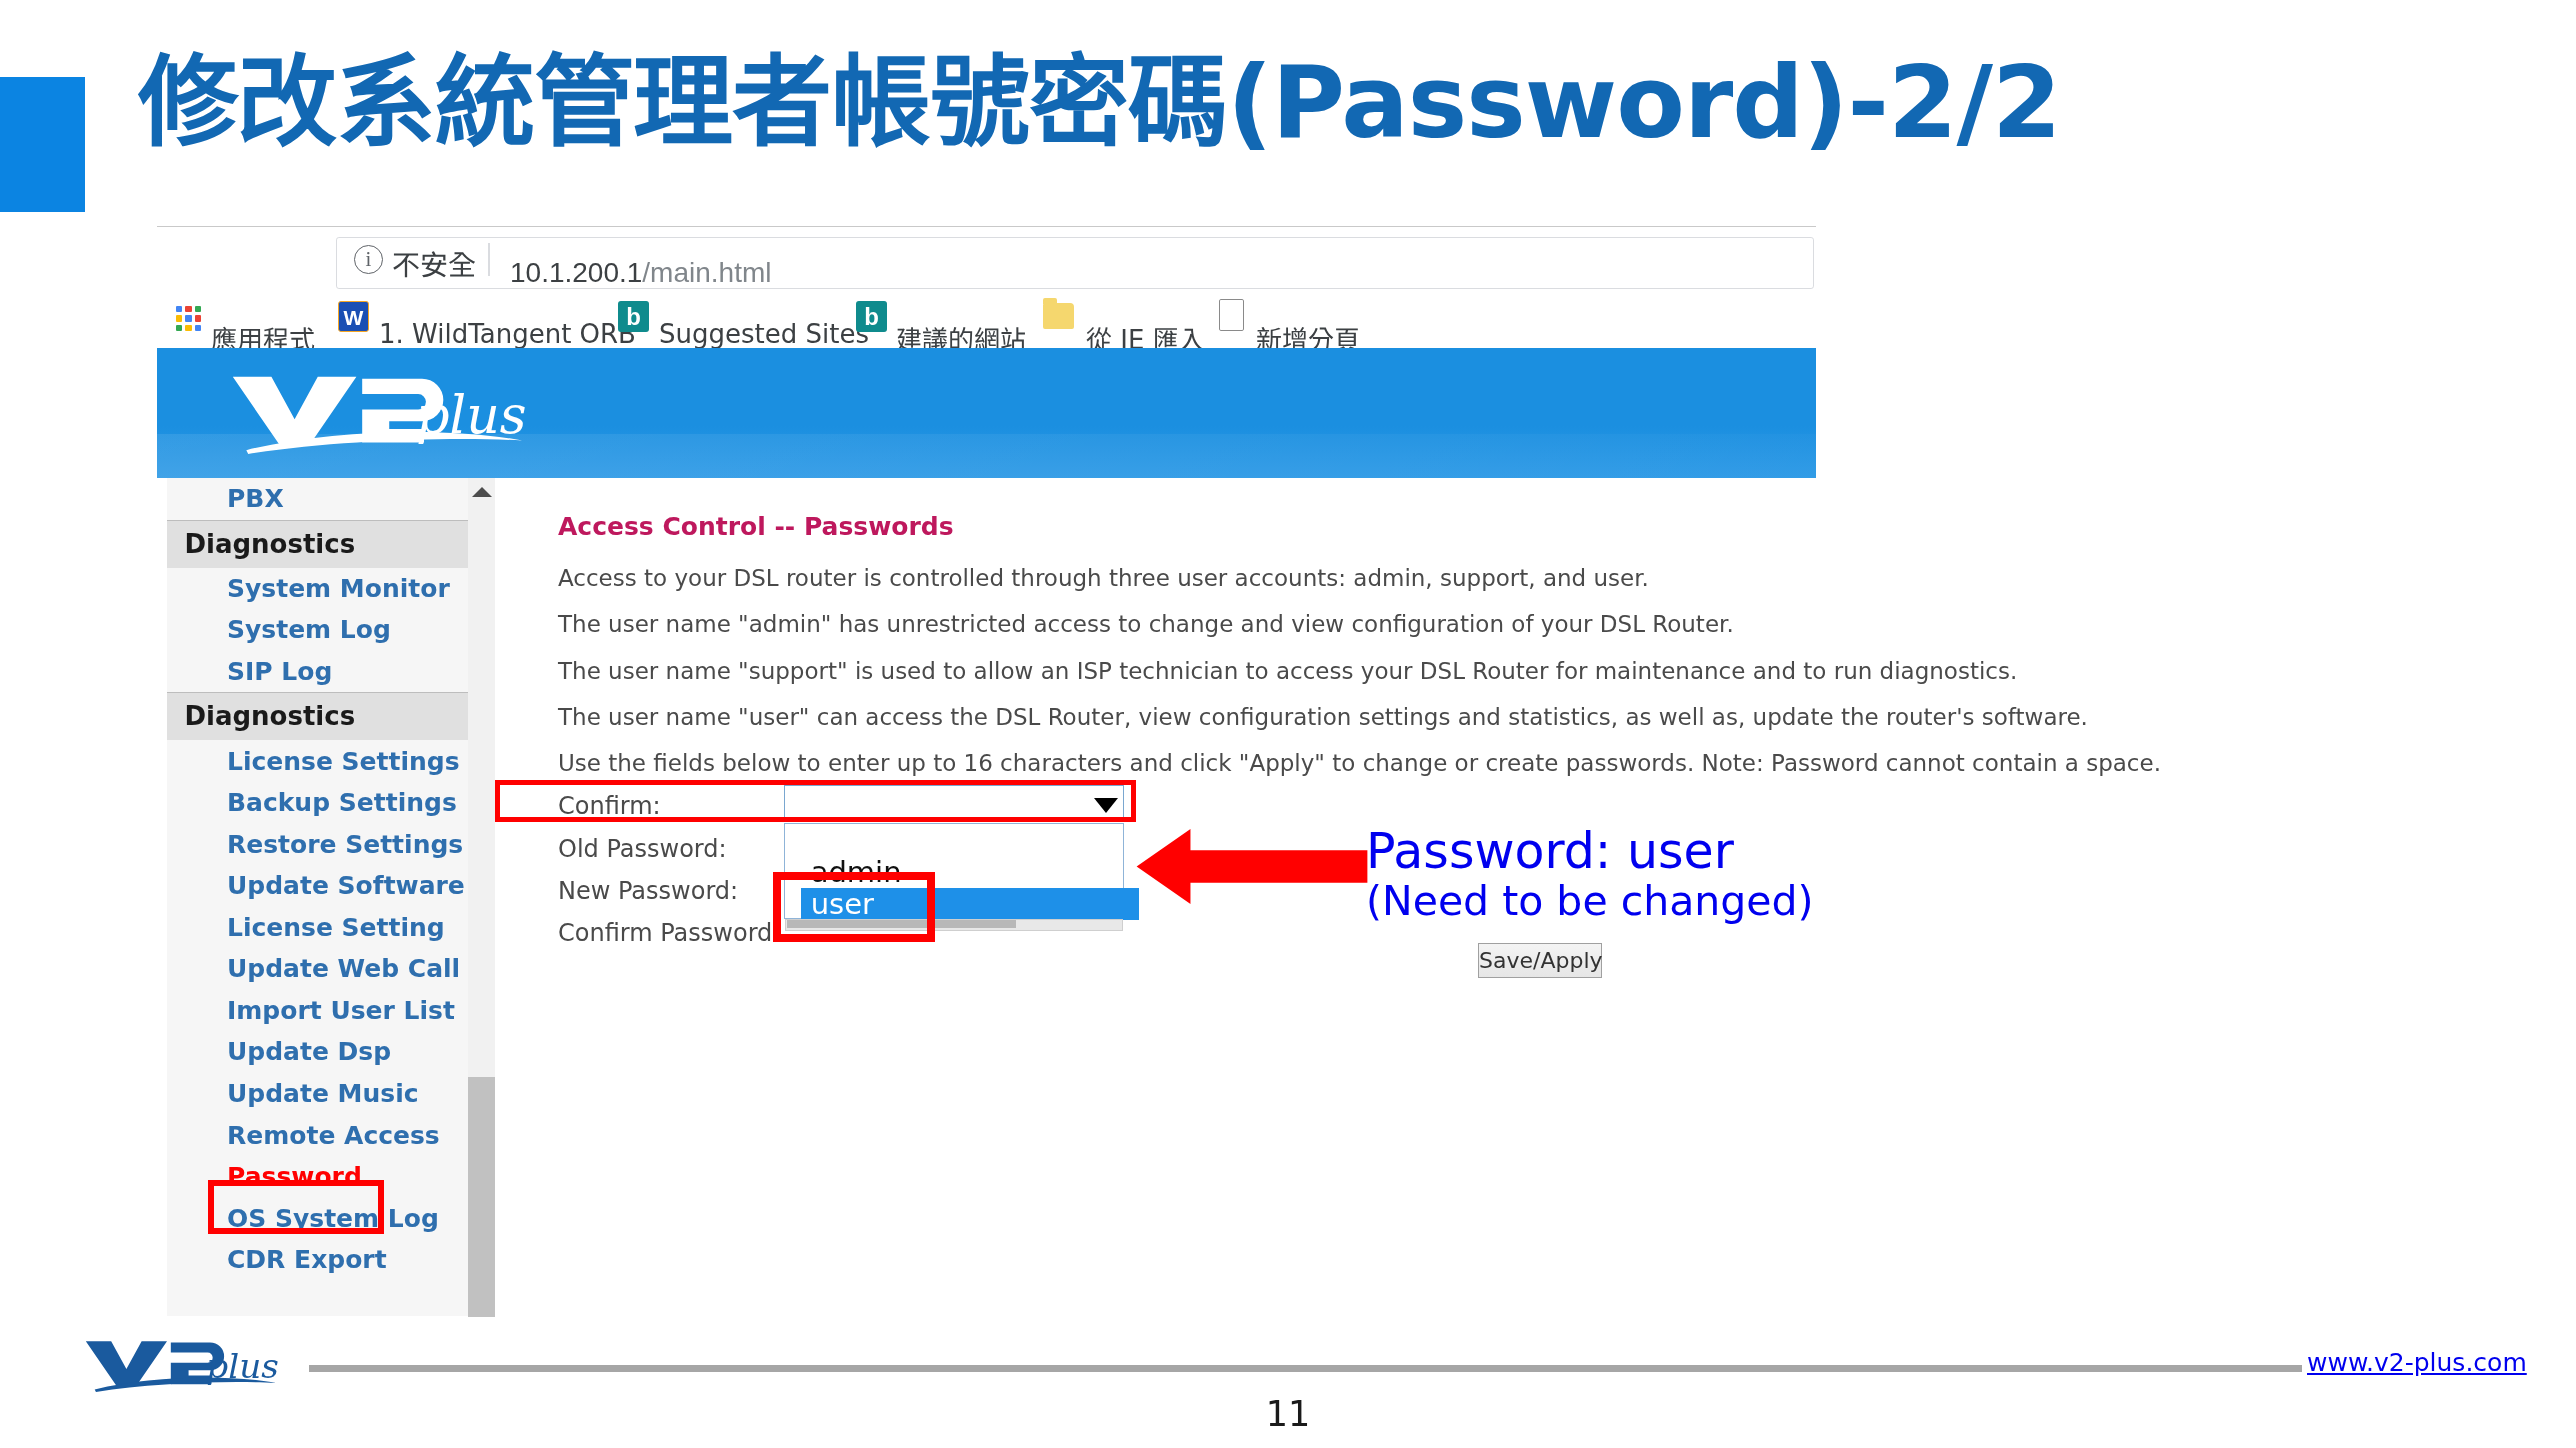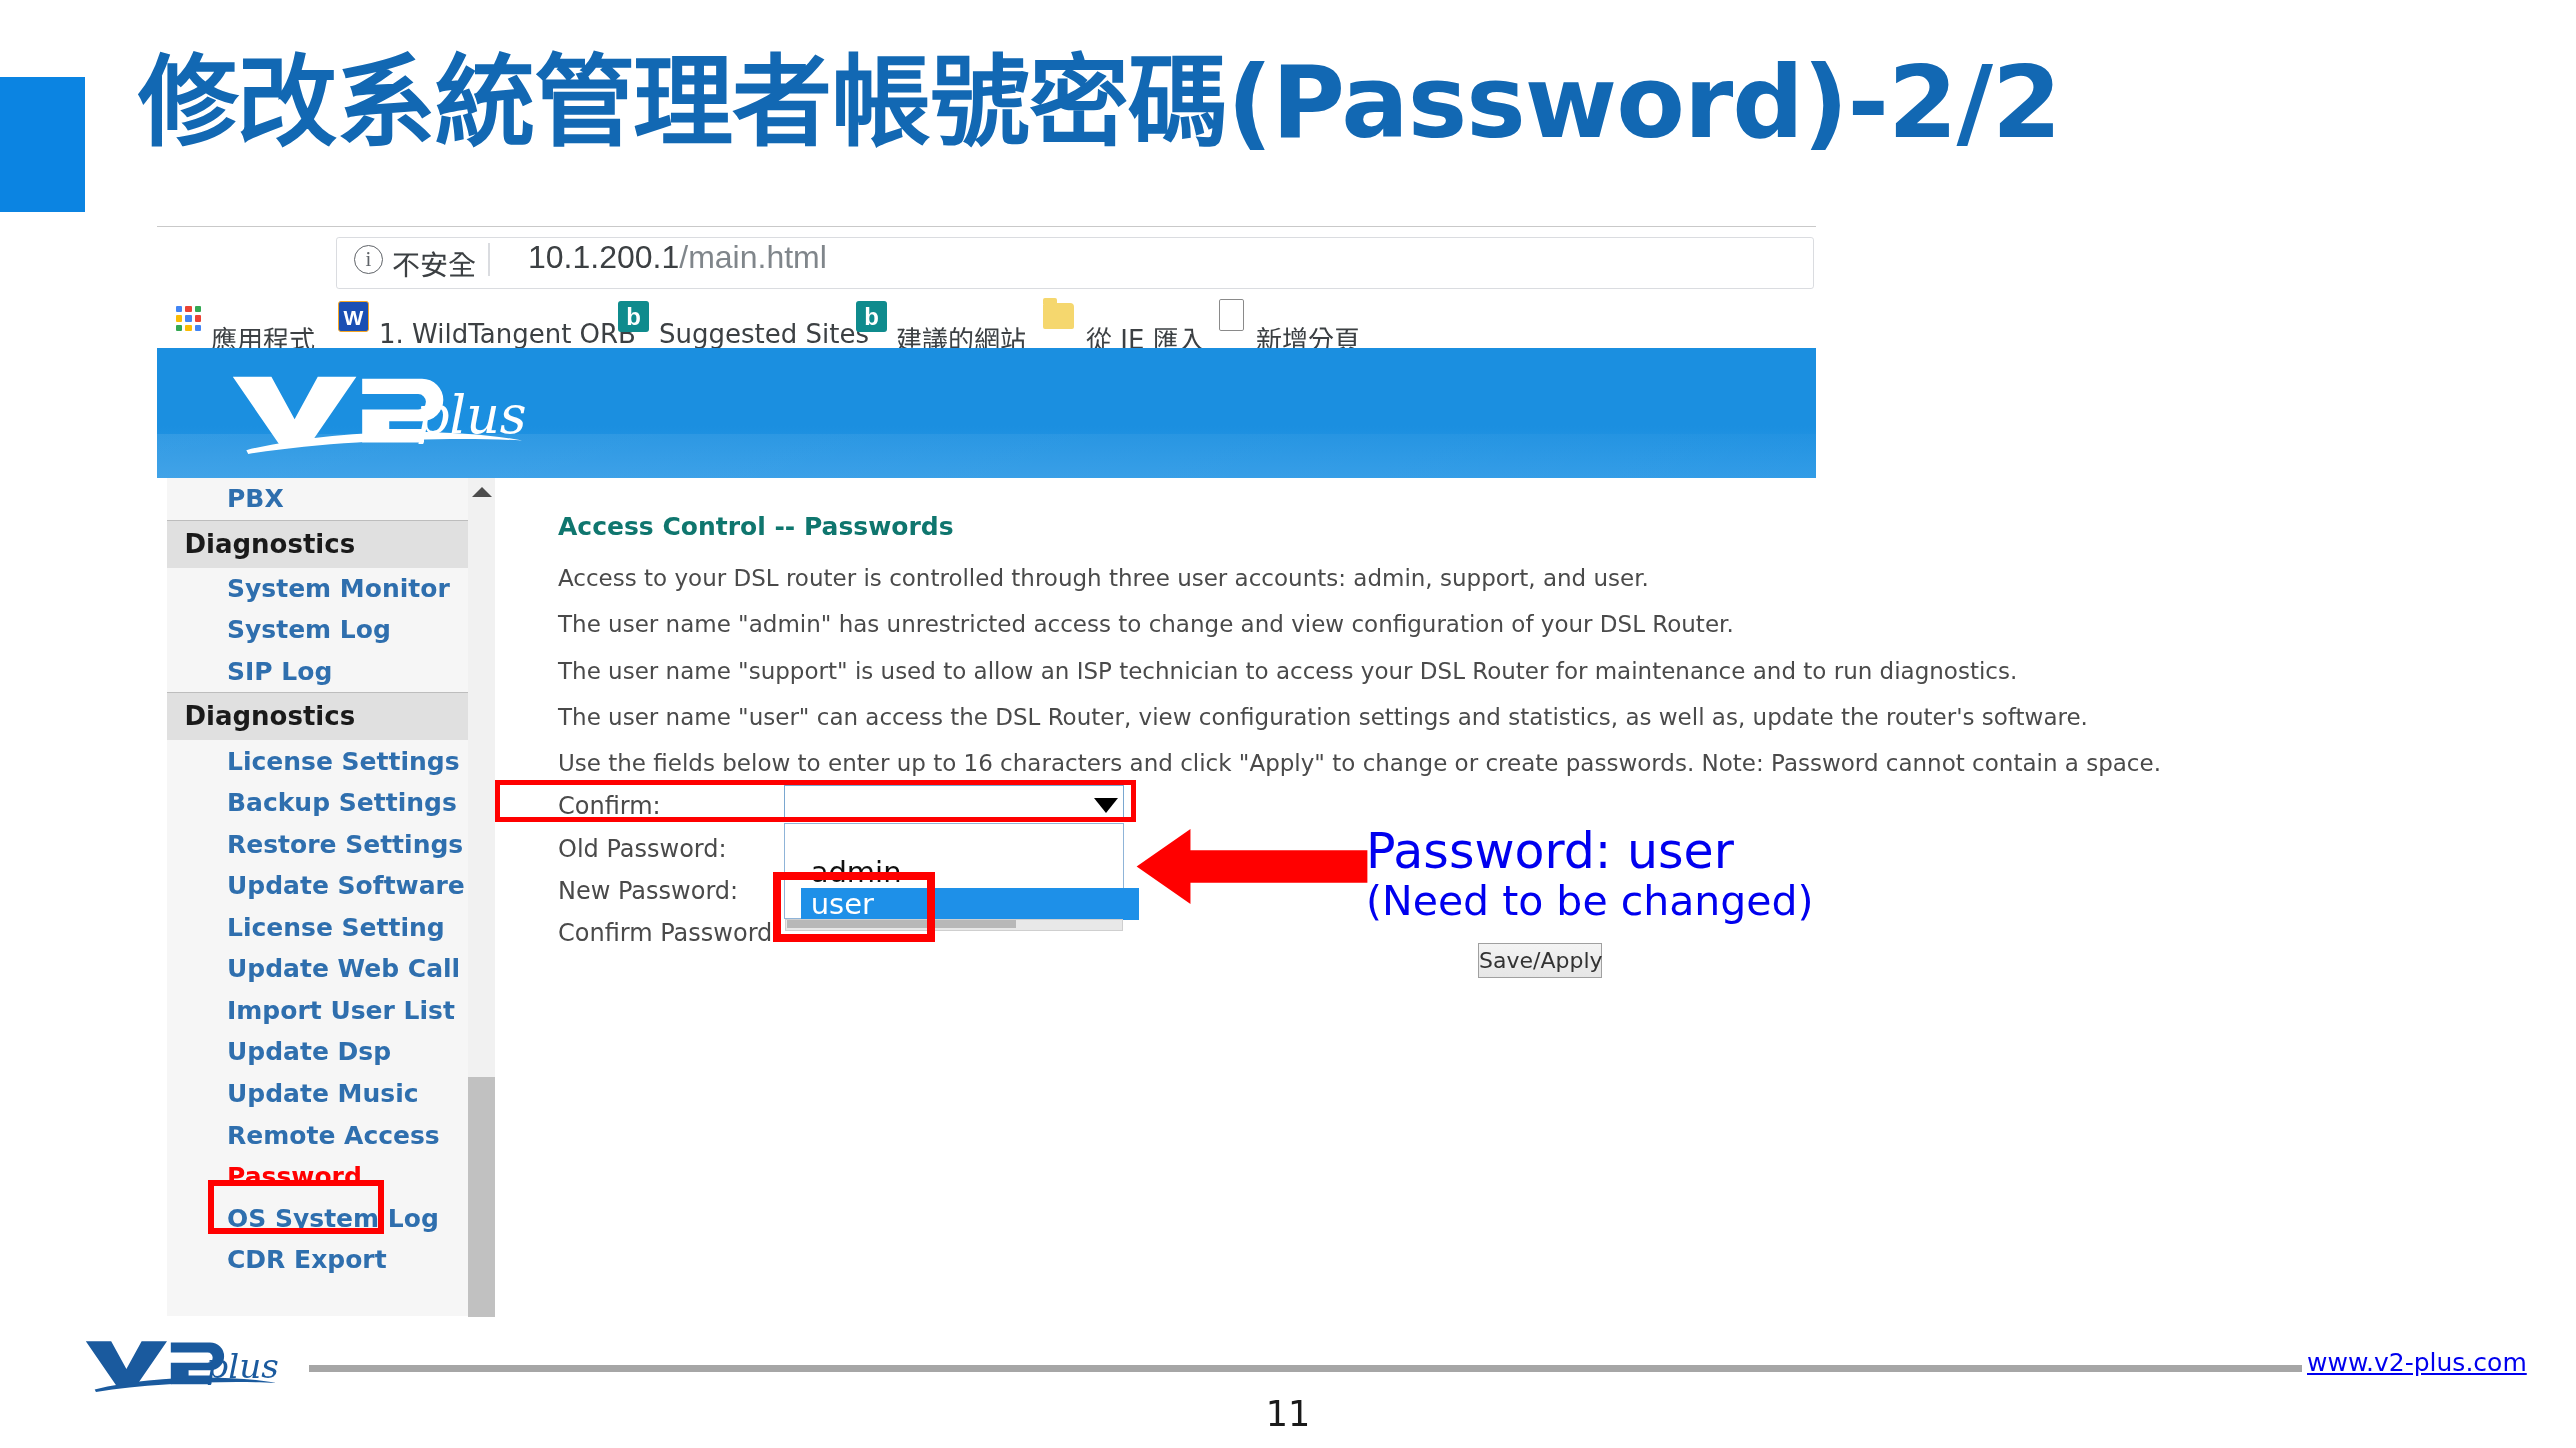--- a/index.html
+++ b/index.html
@@ -49,23 +49,22 @@
     box-sizing:border-box;font-family:"Liberation Serif",serif;
   }
   #omnibox-security-text{
     position:absolute;left:392px;top:243px;font-size:28px;color:#3c4043;
     font-family:"DejaVu Sans","Liberation Sans",sans-serif;white-space:nowrap;
   }
   #omnibox-divider{
     position:absolute;left:488px;top:243px;width:1.9px;height:33px;background:#dadce0;
   }
   #omnibox-url{
-    position:absolute;left:510px;top:239px;font-size:32px;color:#3c4043;
+    position:absolute;left:510px;top:257px;font-size:28px;color:#3c4043;
     white-space:nowrap;
-    margin-left:18px;
   }
   #omnibox-url .dim{color:#80868b;}
   
   #bookmarks-bar{
     position:absolute;left:157px;top:295px;width:1659px;height:50px;background:#fff;
   }
   .bm{position:absolute;top:303px;font-size:26px;color:#3c4043;white-space:nowrap;
       font-family:"DejaVu Sans","Liberation Sans",sans-serif;margin-top:16px;}
   #bm-apps-grid{
     position:absolute;left:176px;top:306px;width:25px;height:25px;
@@ -151,21 +150,21 @@
     position:absolute;left:472px;top:487px;width:0;height:0;
     border-left:10.6px solid transparent;border-right:10.6px solid transparent;
     border-bottom:10.6px solid #4d4d4d;
   }
   #sidebar-scroll-thumb{
     position:absolute;left:468px;top:1077px;width:27px;height:240px;background:#c1c1c1;
   }
   
   #main-panel{position:absolute;left:495px;top:478px;width:1321px;height:838px;background:#fff;}
   #acl-title{
-    position:absolute;left:558px;top:512px;font-size:25px;font-weight:bold;color:#0f766e;
+    position:absolute;left:558px;top:512px;font-size:25px;font-weight:bold;color:#be185d;
     white-space:nowrap;font-family:"DejaVu Sans","Liberation Sans",sans-serif;
   }
   .acl-para{
     position:absolute;left:558px;font-size:23px;color:#4a4a4a;white-space:nowrap;
     font-family:"DejaVu Sans","Liberation Sans",sans-serif;
   }
   #acl-p0{top:565px;}
   #acl-p1{top:611px;}
   #acl-p2{top:658px;}
   #acl-p3{top:704px;}

